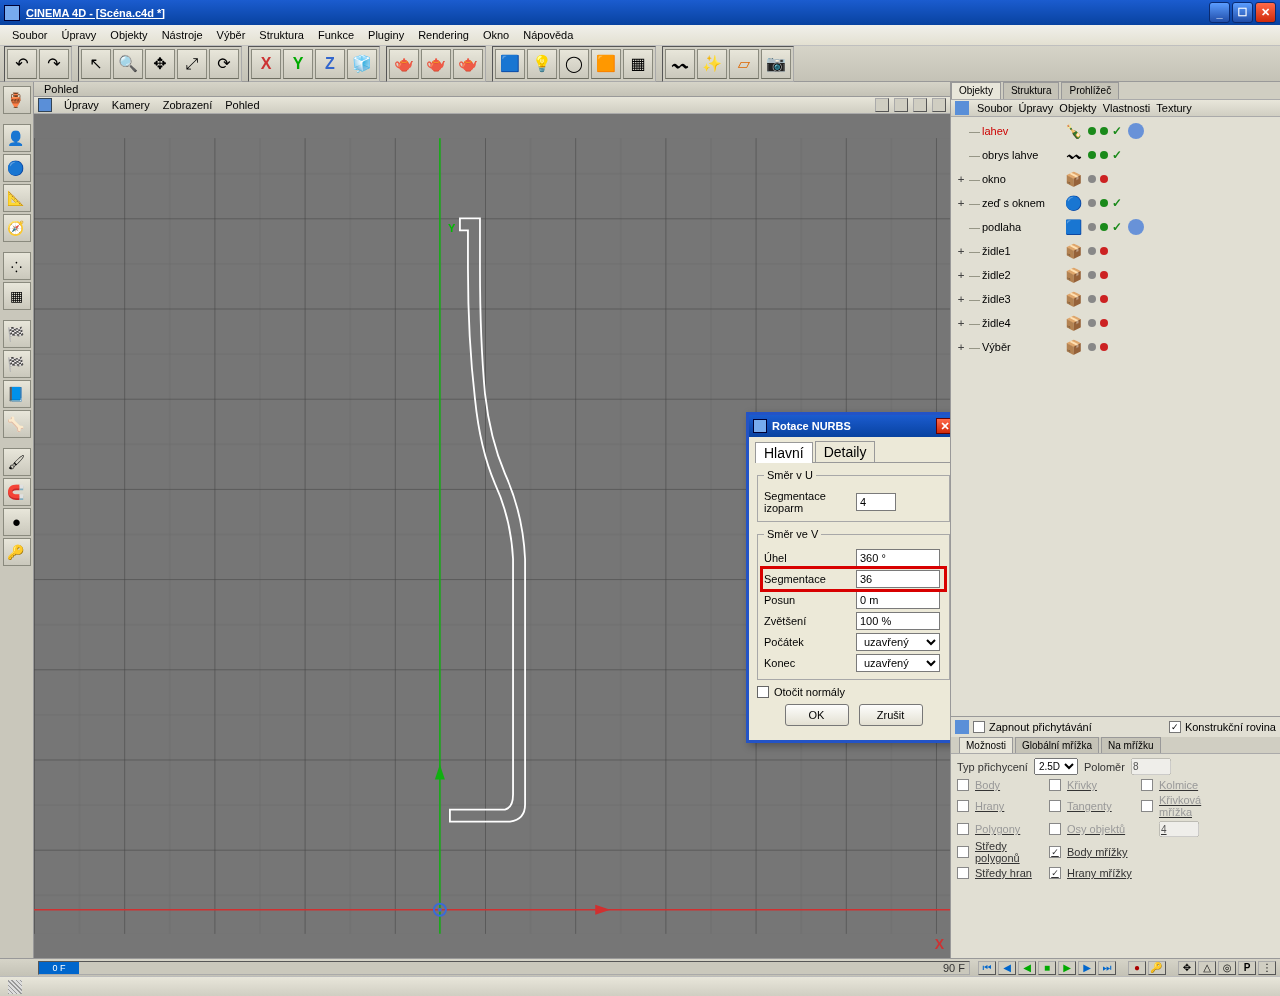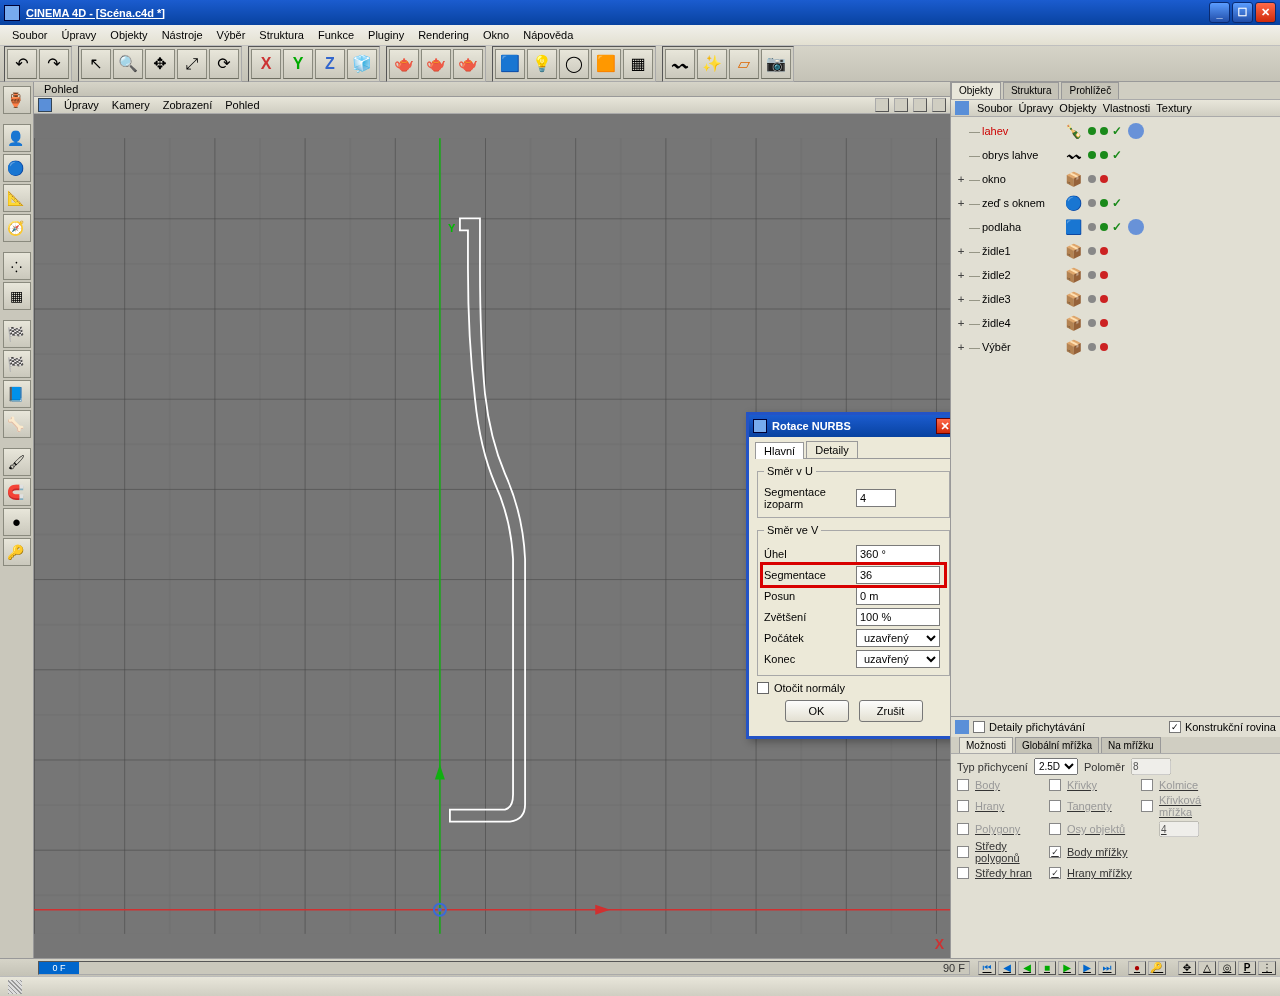--- a/index.html
+++ b/index.html
@@ -76,39 +76,39 @@
 .snaptabs .tab { padding:2px 6px; background:#c5c3b7; border:1px solid #999; border-bottom:none; margin-right:2px; cursor:pointer; font-size:10px; }
 .snaptabs .tab.act { background:#e8e6da; }
 .snapbody { padding:4px 6px; font-size:10px; color:#333; }
 .snapline { display:flex; align-items:center; gap:6px; margin-bottom:4px; }
 .snapline select, .snapline input { font-size:10px; height:17px; }
 .snapgrid { display:grid; grid-template-columns: 14px 70px 14px 70px 14px 70px; row-gap:3px; column-gap:4px; align-items:center;text-decoration:underline; }
 .snapgrid .cb2 { width:12px; height:12px; border:1px solid #888; background:#fff; display:flex; align-items:center; justify-content:center; font-size:9px; }
 .snapgrid .dis { color:#999; }
 
 
-.statusbar { height: 18px; background: linear-gradient(#d6d4c8,#c4c2b6); display:flex; align-items:center; border-top:1px solid #999; font-size:10px;text-decoration:underline; }
+.statusbar { height: 18px; background: linear-gradient(#d6d4c8,#c4c2b6); display:flex; align-items:center; border-top:1px solid #999; font-size:10px; }
 .timeline { flex:1; position:relative; height:14px; background:#cac8bc; margin:0 4px; border:1px inset #aaa; }
 .timeline .marker { position:absolute; left:0; top:0; bottom:0; width:40px; background:#06c; color:#fff; text-align:center; line-height:12px; font-size:9px; }
 .timeline .lbl { position:absolute; right:4px; top:0; bottom:17px; line-height:12px; color:#333; }
 .transport { display:flex; align-items:center; gap:2px; padding:0 4px; }
 .transport .pbtn { width:18px; height:14px; background:#d0cec2; border:1px outset #aaa; cursor:pointer; display:flex; align-items:center; justify-content:center; font-size:10px; }
 .transport .rec { color:#a00; }
 .transport .sep { width:8px; }
 .bottombar { height:20px; background: linear-gradient(#e8e6da,#d0cec2); display:flex; align-items:center; padding:0 8px; font-size:10px; border-top:1px solid #bbb; }
 .bottombar .grip { width:14px; height:14px; background:repeating-linear-gradient(45deg,#999,#999 1px,#ddd 1px,#ddd 3px); margin-right:6px; }
 
 
 .dialog { position:absolute; left:712px; top:298px; width:215px; background:#ece9d8; border:3px solid #2353c6; box-shadow:3px 3px 8px rgba(0,0,0,.3); }
 .dialog .dtitle { height:22px; background: linear-gradient(#1b5ccf,#0842a0); color:#fff; display:flex; align-items:center; padding:0 4px; font-weight:bold; }
 .dialog .dtitle .dicon { width:14px; height:14px; background:#77abee; border:1px solid #003; margin-right:5px; }
 .dialog .dtitle .dclose { width:18px; height:16px; background:linear-gradient(#ff6a4a,#d02a0a); border:1px solid #600; display:flex; align-items:center; justify-content:center; cursor:pointer; margin-left:auto; }
 .dialog .dbody { padding:4px 6px; }
 .dialog .dtabs { display:flex; border-bottom:1px solid #999; }
-.dialog .dtabs .dtab { padding:2px 8px; background:#ece9d8; border:1px solid #999; border-bottom:none; margin-right:2px; font-size:11px; cursor:pointer; }
+.dialog .dtabs .dtab { padding:2px 8px; background:#ece9d8; border:1px solid #999; border-bottom:none; margin-right:2px; font-size:14px; cursor:pointer; }
 .dialog .dtabs .dtab.act { background:#fff; position:relative; top:1px; }
 .dialog fieldset { border:1px solid #a8a8a8; margin:6px 2px; padding:6px 6px 4px; }
 .dialog legend { font-size:11px; padding:0 3px; }
 .dialog .frow { display:flex; align-items:center; margin:3px 0; font-size:11px; }
 .dialog .frow label { width:92px; }
 .dialog .frow input[type=text], .dialog .frow select { flex:1; max-width:84px; height:18px; font-size:11px; border:1px solid #7a7a7a; padding:0 3px; }
 .dialog .frow select { background:#fff; }
 .dialog .hlt { outline:3px solid #d80000; outline-offset:1px; }
 .dialog .dchk { display:flex; align-items:center; gap:5px; margin:4px 2px; font-size:11px; }
 .dialog .dchk .cb { width:12px; height:12px; border:1px solid #666; background:#fff; }
@@ -409,21 +409,21 @@
           <span class="oicon">📦</span>
           <span class="dot grey"></span>
           <span class="dot red"></span>
         </div>
       </div>
 
     <div class="lrpanel">
       <div class="snaprow">
         <div class="sicon"></div>
         <div class="cb"></div>
-        <span>Detaily přichytávání</span>
+        <span>Zapnout přichytávání</span>
         <div style="flex:1"></div>
         <div class="cb">✓</div>
         <span>Konstrukční rovina</span>
       </div>
       <div class="snaptabs">
         <div class="tab act">Možnosti</div>
         <div class="tab">Globální mřížka</div>
         <div class="tab">Na mřížku</div>
       </div>
       <div class="snapbody">

